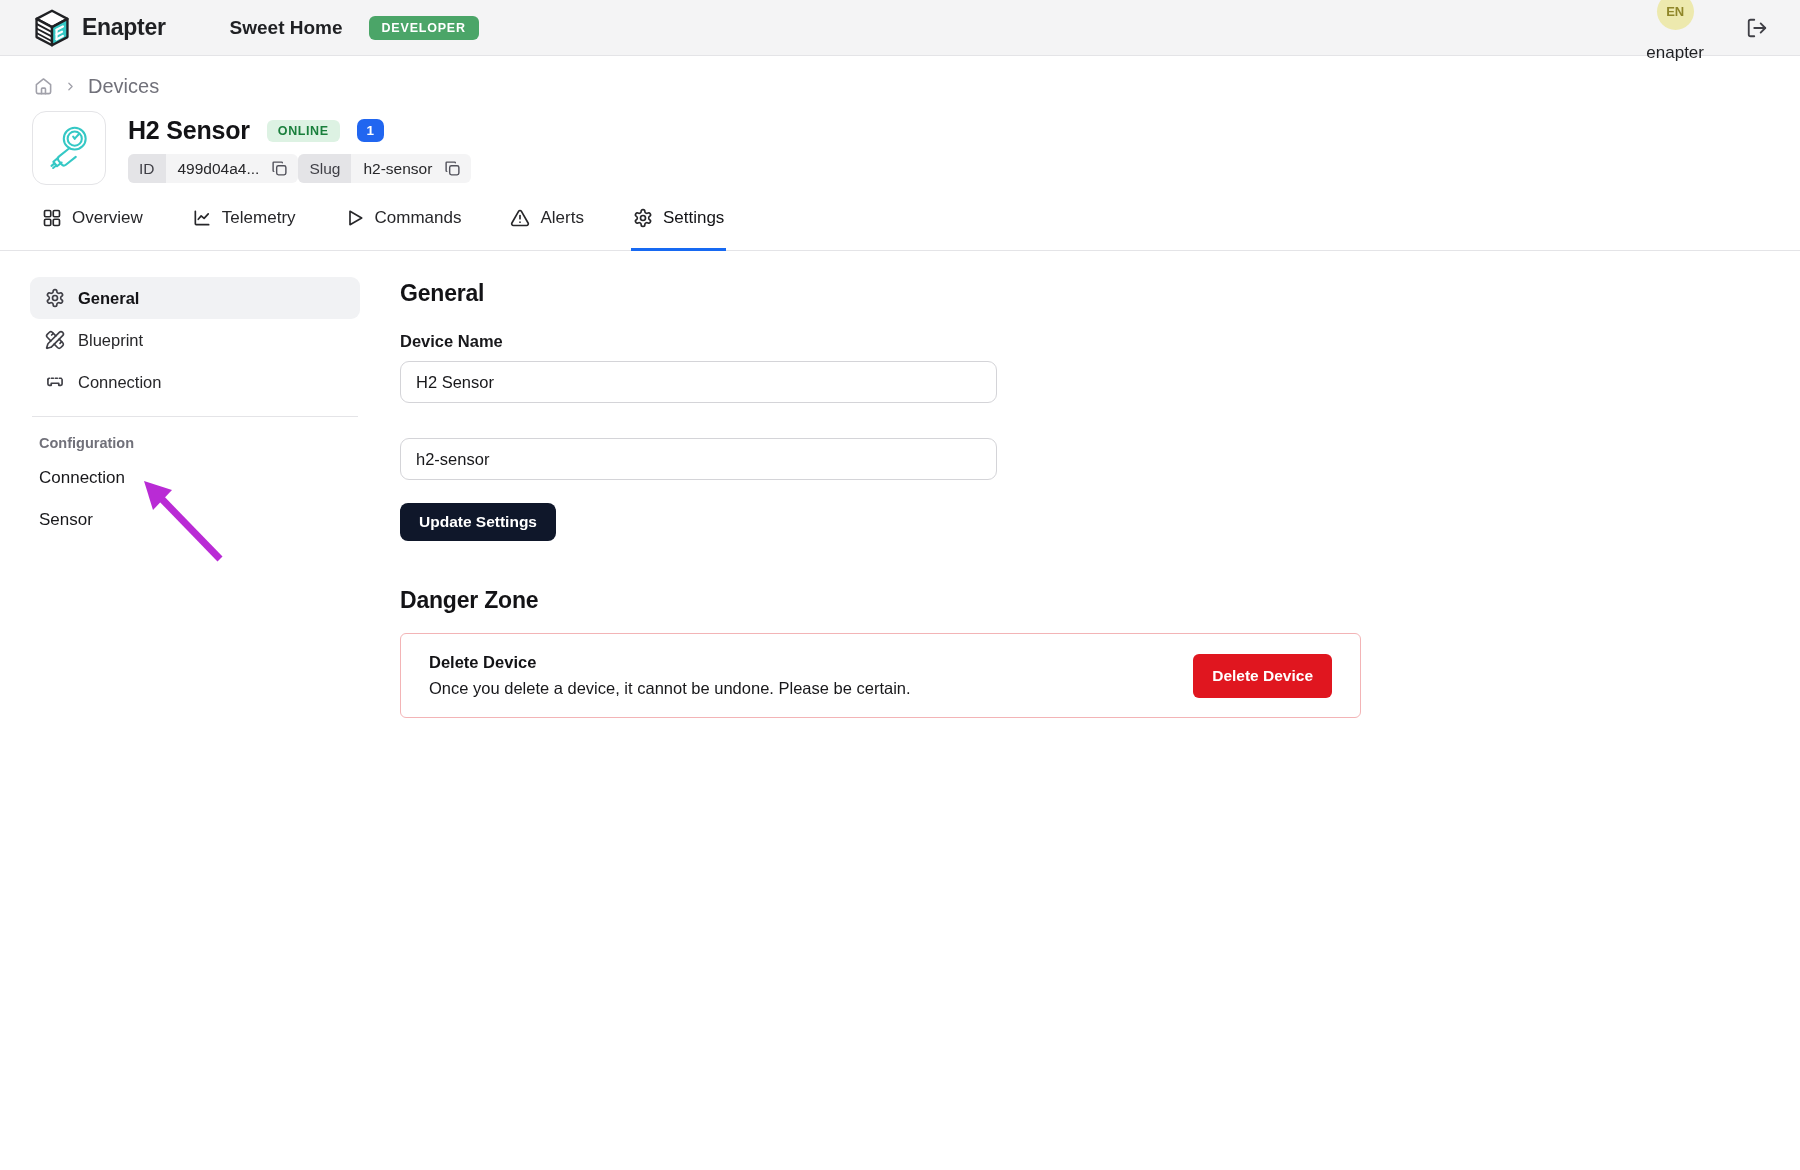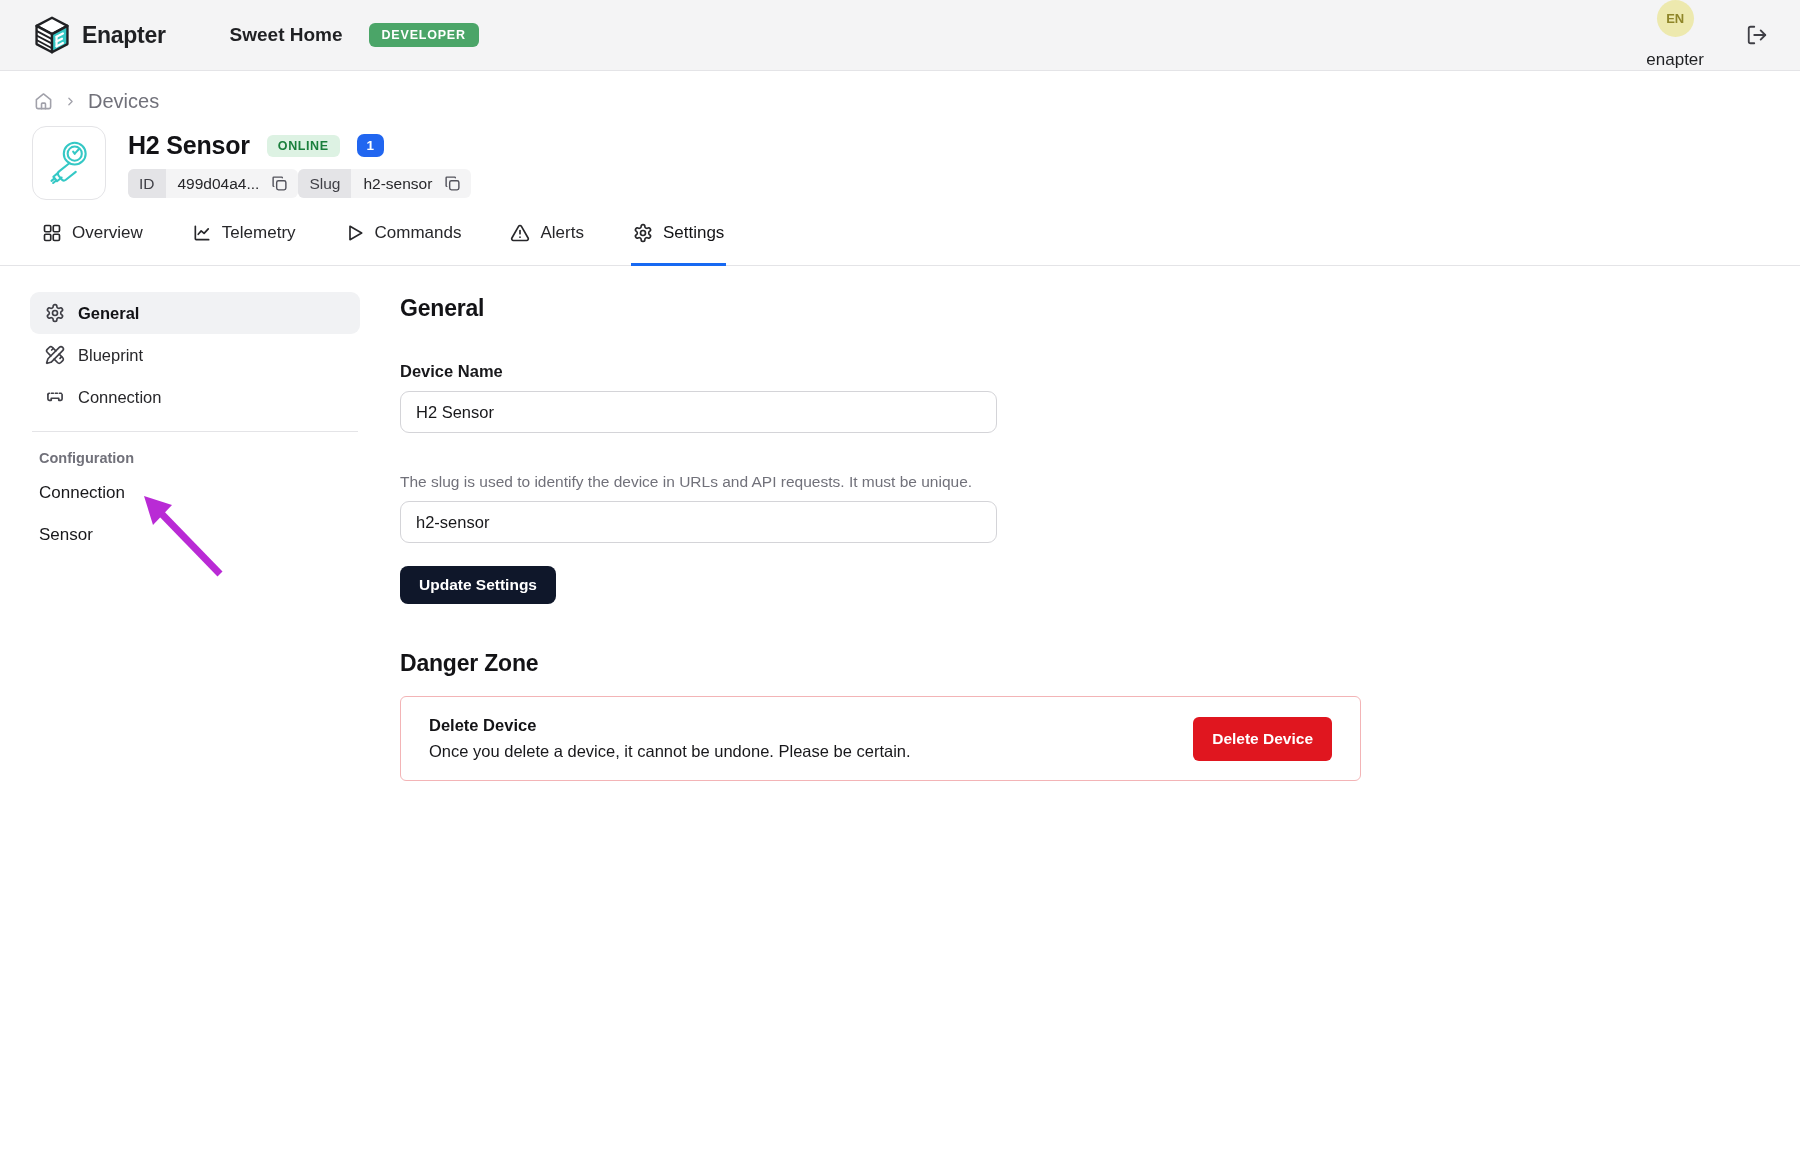--- a/index.html
+++ b/index.html
@@ -6,21 +6,21 @@
   html,body { width:1800px; height:1170px; }
   body {
     font-family:"Liberation Sans", sans-serif;
     background:#ffffff; color:#18181b;
     position:relative; overflow:hidden;
   }
   svg { display:block; }
 
   
   .app-header {
-    height:71px; background:#f4f4f5; border-bottom:1px solid #e4e4e7;
+    height:56px; background:#f4f4f5; border-bottom:1px solid #e4e4e7;
     display:flex; align-items:center; padding:0 32px;
   }
   .brand { display:flex; align-items:center; gap:10px; }
   .brand-name { font-size:23px; font-weight:700; color:#1f2023; letter-spacing:-0.3px; }
   .workspace-name { font-size:19px; font-weight:700; margin-left:64px; color:#1f2023; }
   .dev-badge {
     margin-left:26px; background:#4ba568; color:#ffffff; font-size:12.5px; font-weight:700;
     letter-spacing:0.8px; padding:5px 13px; border-radius:6px;
   }
   .header-spacer { flex:1; }
@@ -85,21 +85,21 @@
   }
   .side-item.active { background:#f1f2f4; font-weight:700; color:#131316; }
   .side-divider { border-top:1px solid #e4e4e7; margin:13px 2px 16px 2px; }
   .side-section-title { font-size:14.5px; font-weight:700; color:#71717a; padding:2px 0 6px 9px; }
   .side-config-item { font-size:17px; color:#18181b; padding:11px 9px; cursor:pointer; }
   .annotation-arrow { position:absolute; left:102px; top:196px; pointer-events:none; }
 
   
   .settings-main { margin-left:40px; width:800px; padding-top:3px; }
   .section-title { font-size:23px; font-weight:700; color:#131316; letter-spacing:-0.2px; }
-  .field-group { margin-top:40px; }
+  .field-group { margin-top:25px; }
   .field-label { font-size:16.5px; font-weight:600; color:#18181b; display:block; }
   .field-help { font-size:15.5px; color:#71717a; margin-top:8px; }
   .text-input {
     margin-top:10px; width:597px; height:42px; border:1px solid #d4d4d8; border-radius:9px;
     padding:0 15px; font-size:16.5px; color:#18181b; background:#fff;
     font-family:"Liberation Sans", sans-serif; outline:none;
   }
   .primary-btn {
     margin-top:23px; background:#0f172a; color:#fff; border:none; border-radius:8px;
     font-size:15.5px; font-weight:600; padding:0 19px; height:38px; cursor:pointer;
@@ -327,21 +327,20 @@
 
   <main class="settings-main">
     <h2 class="section-title">General</h2>
 
     <div class="field-group">
       <label class="field-label">Device Name</label>
       <input class="text-input" type="text" value="H2 Sensor" style="">
     </div>
 
     <div class="field-group">
-      <div class="field-help">The slug is used to identify the device in URLs and API requests. It must be unique.</div>
       <input class="text-input" type="text" value="h2-sensor" style="">
     </div>
 
     <button class="primary-btn">Update Settings</button>
 
     <h2 class="section-title danger-title">Danger Zone</h2>
 
     <div class="danger-card">
       <div>
         <div class="danger-card-title">Delete Device</div>

